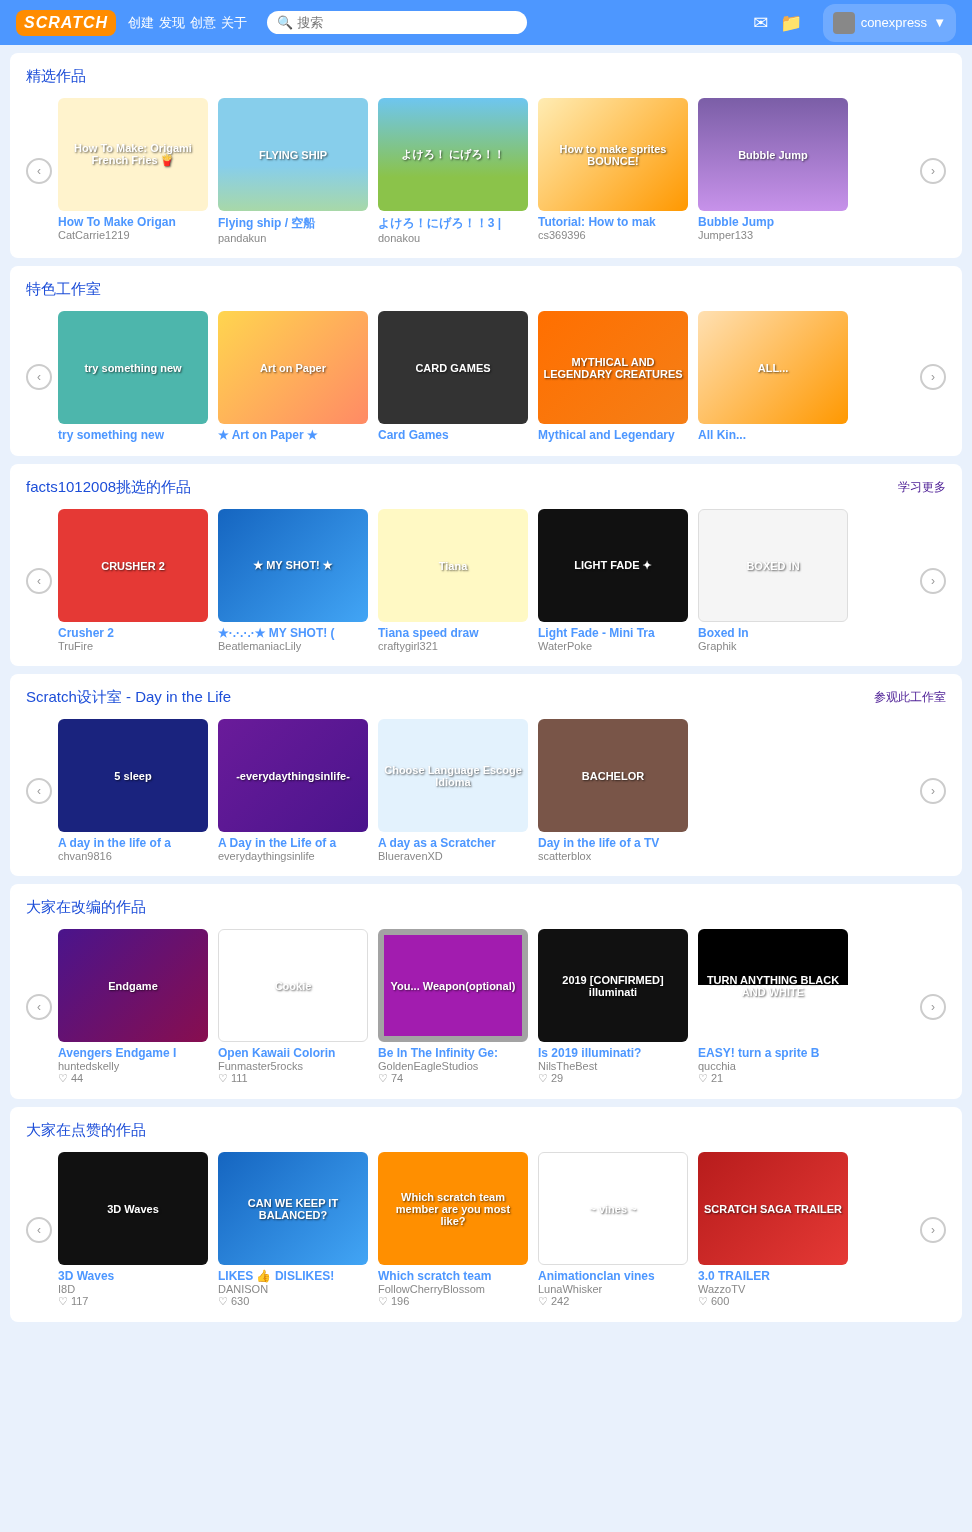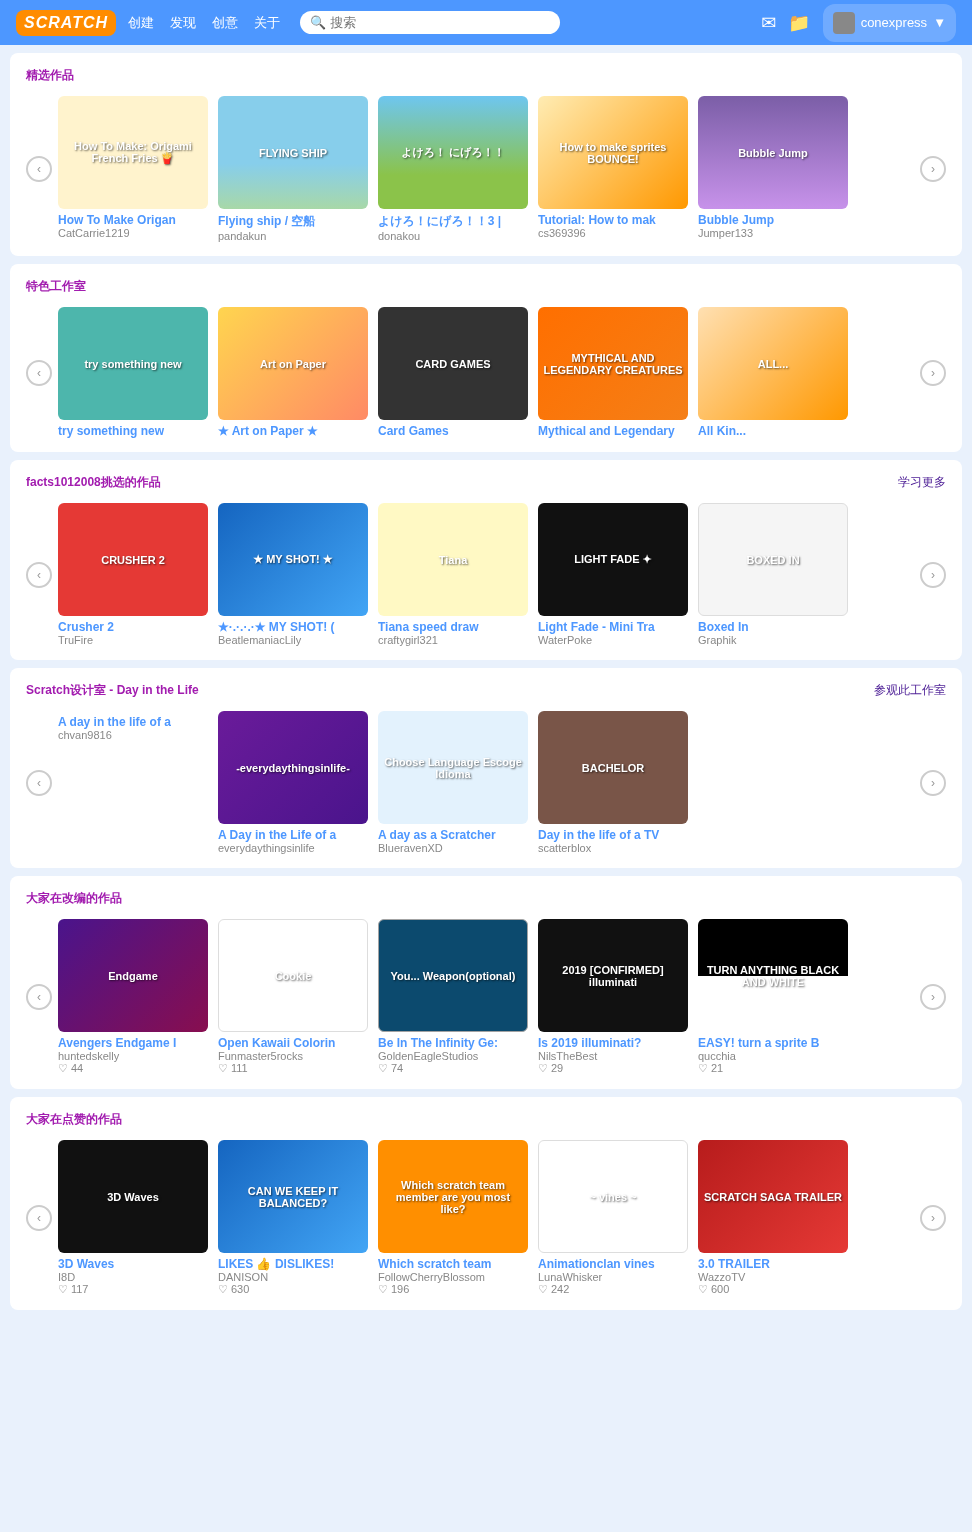--- a/index.html
+++ b/index.html
@@ -20,21 +20,21 @@
       padding: 4px 8px;
       font-weight: bold;
       font-size: 16px;
       color: white;
       font-style: italic;
       letter-spacing: 1px;
       flex-shrink: 0;
     }
     .nav-links {
       display: flex;
-      gap: 16px;
+      gap: 5px;
       color: white;
       font-size: 13px;
     }
     .nav-links span { cursor: pointer; }
     .search-bar {
       display: flex;
       align-items: center;
       background: white;
       border-radius: 20px;
       padding: 4px 10px;
@@ -59,20 +59,21 @@
     .nav-icon { font-size: 18px; cursor: pointer; }
     .user-pill {
       display: flex;
       align-items: center;
       gap: 6px;
       background: rgba(255,255,255,0.2);
       border-radius: 12px;
       padding: 8px 10px;
       cursor: pointer;
       color: white;
+      margin-left: 8px;
     }
     .user-avatar {
       width: 22px; height: 22px;
       background: #888;
       border-radius: 4px;
       display: inline-block;
     }
 
     
     .section {
@@ -82,23 +83,23 @@
       padding: 14px 16px;
       overflow: hidden;
     }
     .section-header {
       display: flex;
       justify-content: space-between;
       align-items: center;
       margin-bottom: 12px;
     }
     .section-title {
-      font-size: 12px;
-      font-weight: bold;
-      color: #a21caf;
+      font-size: 15px;
+      font-weight: normal;
+      color: #1d4ed8;
     }
     .section-link {
       color: #4c1d95;
       font-size: 12px;
       cursor: pointer;
     }
 
     
     .carousel-wrapper {
       display: flex;
@@ -190,21 +191,21 @@
     .thumb-boxed { background: #f5f5f5; border: 1px solid #ddd; }
 
     .thumb-sleep { background: #1a237e; }
     .thumb-daylife-purple { background: linear-gradient(135deg, #6a1b9a 0%, #4a148c 100%); }
     .thumb-daylife-white { background: #f9f9f9; border: 1px solid #ddd; }
     .thumb-scratchers { background: #e3f2fd; }
     .thumb-bachelor { background: #795548; }
 
     .thumb-endgame { background: linear-gradient(135deg, #4a148c 0%, #880e4f 100%); }
     .thumb-cookie { background: white; border: 1px solid #ddd; }
-    .thumb-infinity { background: #0c4a6e; border: 1px solid #a3a3a3; }
+    .thumb-infinity { background: #a21caf; border: 6px solid #a3a3a3; }
     .thumb-illuminati { background: #111; }
     .thumb-blackwhite { background: linear-gradient(180deg, #000 50%, #fff 50%); }
 
     .thumb-waves { background: #111; }
     .thumb-likes { background: linear-gradient(135deg, #1565c0 0%, #42a5f5 100%); }
     .thumb-scratchwho { background: #ff8f00; }
     .thumb-animclan { background: white; border: 1px solid #ddd; }
     .thumb-scratchsaga { background: linear-gradient(135deg, #b71c1c 0%, #e53935 100%); }
   </style>
 </head>
@@ -376,20 +377,23 @@
 
 <div class="section">
   <div class="section-header">
     <span class="section-title">Scratch设计室 - Day in the Life</span>
     <span class="section-link">参观此工作室</span>
   </div>
   <div class="carousel-wrapper">
     <button class="carousel-btn">‹</button>
     <div class="carousel-items">
         <div class="card">
+          <div class="card-thumb thumb-sleep">
+            <div class="thumb-text">5 sleep</div>
+          </div>
           <div class="card-title">A day in the life of a</div>
           <div class="card-author">chvan9816</div>
         </div>
         <div class="card">
           <div class="card-thumb thumb-daylife-purple">
             <div class="thumb-text">-everydaythingsinlife-</div>
           </div>
           <div class="card-title">A Day in the Life of a</div>
           <div class="card-author">everydaythingsinlife</div>
         </div>

